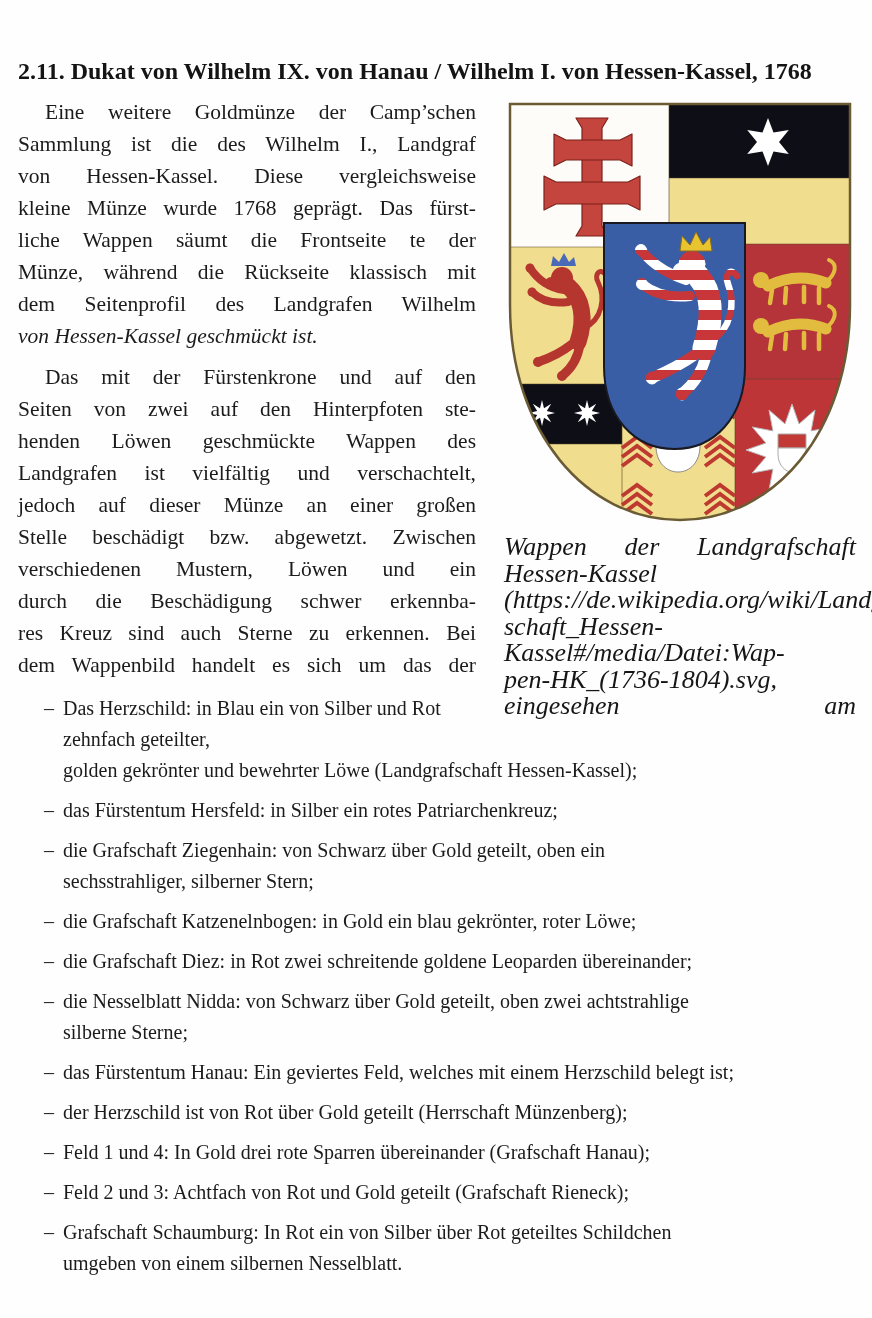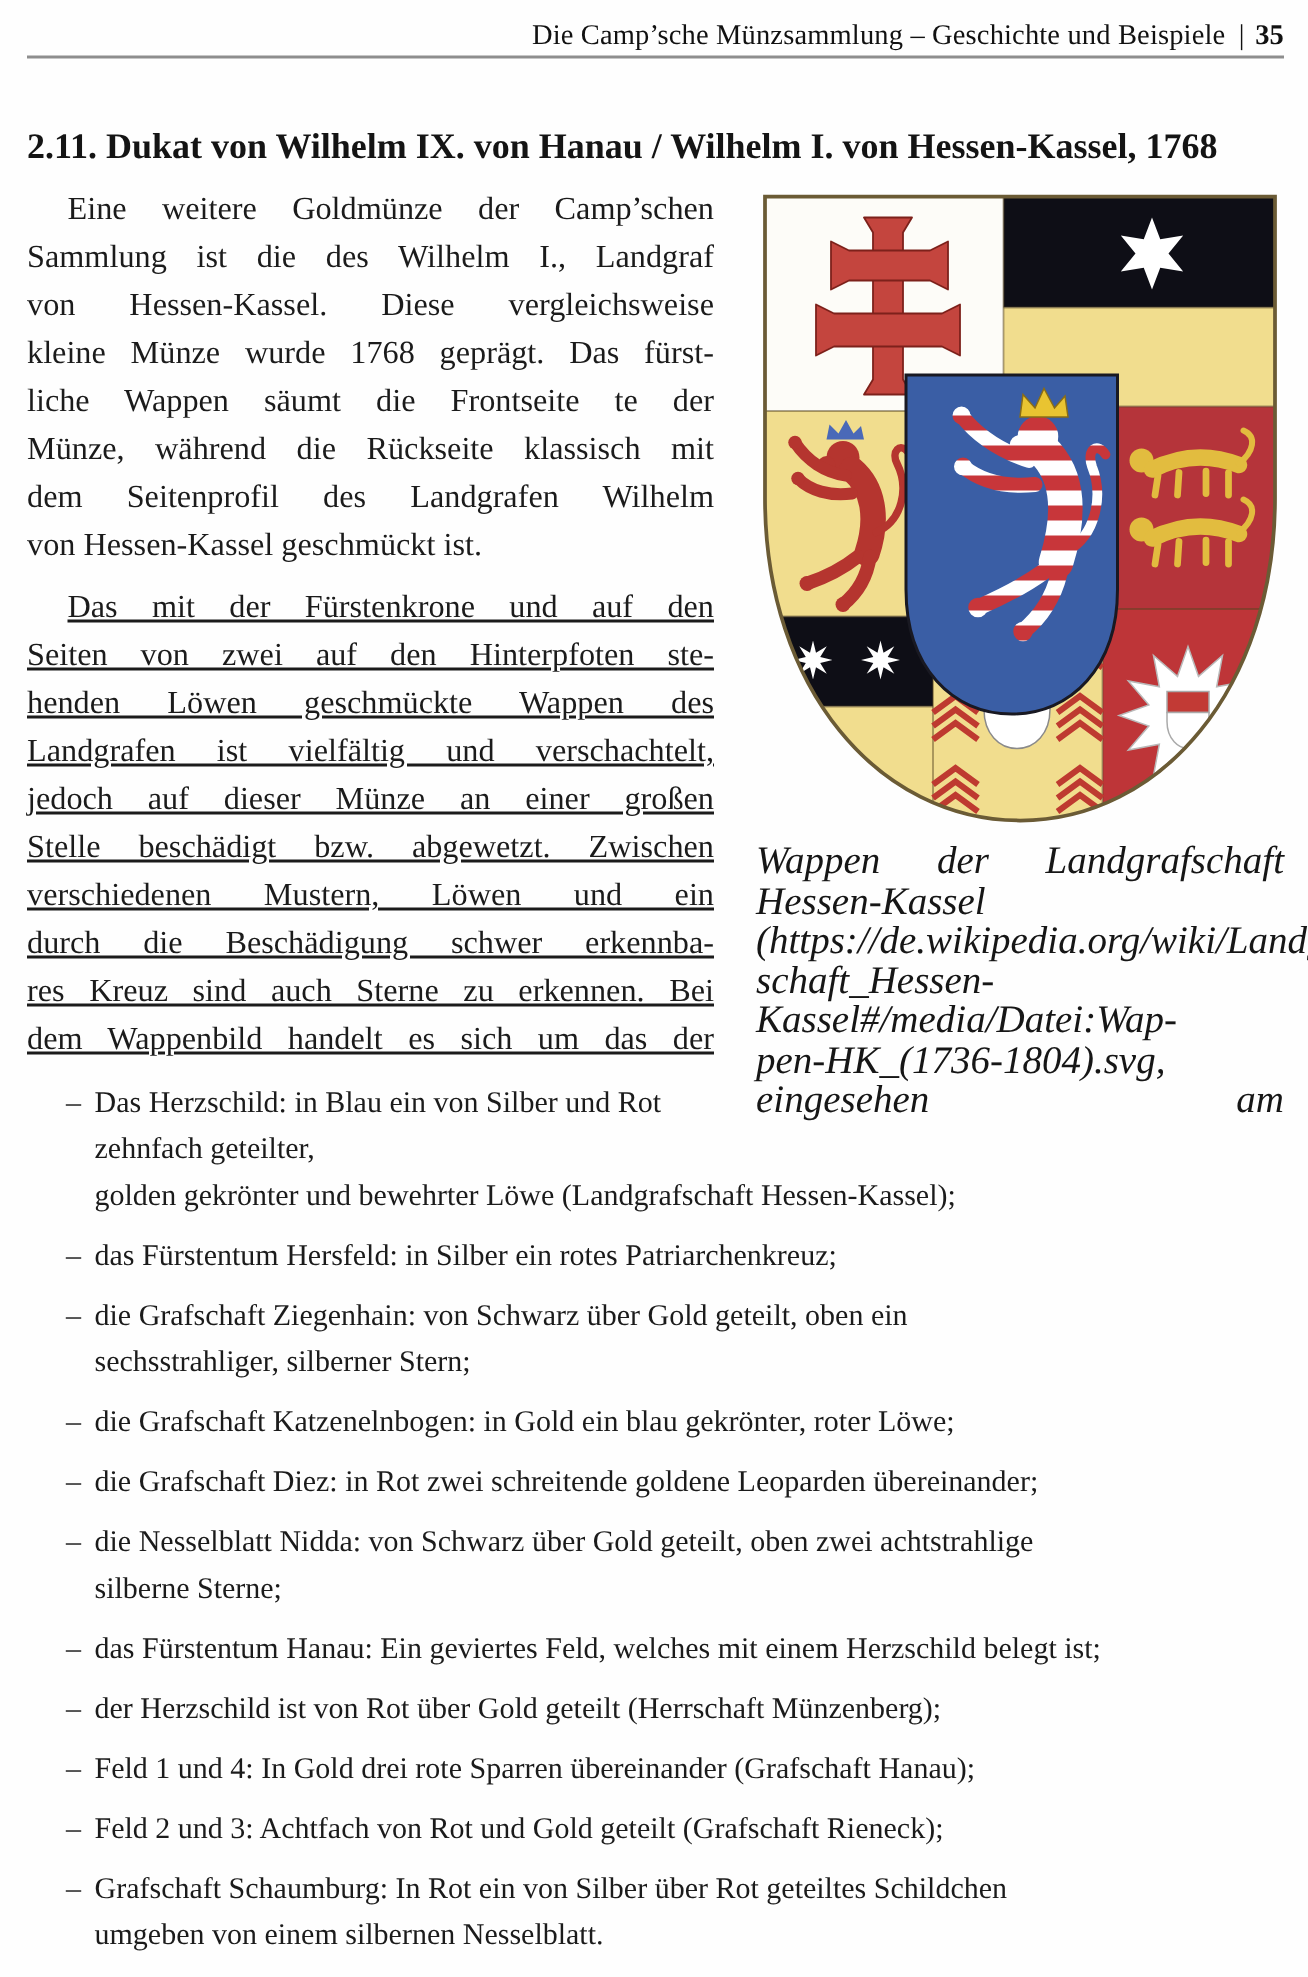--- a/index.html
+++ b/index.html
@@ -22,22 +22,22 @@
   
   h1.section-heading{
     font-size:24px;line-height:26px;font-weight:bold;margin:46px 0 0 0;
     color:#141414;
   }
 
   
   .content{margin-top:12px;font-size:21.5px;line-height:32px;}
   .para .line{text-align:justify;text-align-last:justify;}
   .para .line.first{text-indent:27px;}
-  .para .line.last{text-align-last:left;}
-  .para + .para{margin-top:9px;text-decoration:underline;}
+  .para .line.last{text-align-last:left;font-style:italic;}
+  .para + .para{margin-top:9px;}
 
   
   figure.wappen{
     float:right;width:352px;margin:4px 0 6px 28px;padding:0;
   }
   figure.wappen svg{display:block;width:348px;height:424px;margin:0 auto;}
   figcaption{
     margin-top:10px;font-style:italic;font-size:26px;line-height:26.5px;color:#161616;
   }
   .cap-line{text-align:justify;text-align-last:justify;}
@@ -50,26 +50,20 @@
   }
   ul.territories li{position:relative;padding-left:45px;margin-bottom:9px;}
   ul.territories .marker{position:absolute;left:26px;top:0;}
   .li-line{text-align:left;}
 </style>
 </head>
 <body>
 
 <div class="page">
 
-  <header>
-    <div class="running-head">
-      <span>Die Camp’sche Münzsammlung – Geschichte und Beispiele</span><span class="sep">|</span><span class="pgnum">35</span>
-    </div>
-    <div class="rule"></div>
-  </header>
 
   <h1 class="section-heading">2.11. Dukat von Wilhelm IX. von Hanau / Wilhelm I. von Hessen-Kassel, 1768</h1>
 
   <div class="content">
 
     <figure class="wappen">
       <svg viewBox="0 0 348 424" role="img">
         <defs>
           <clipPath id="shieldclip">
             <path d="M4,4 H344 V205 C344,332 268,420 174,420 C80,420 4,332 4,205 Z"></path>

